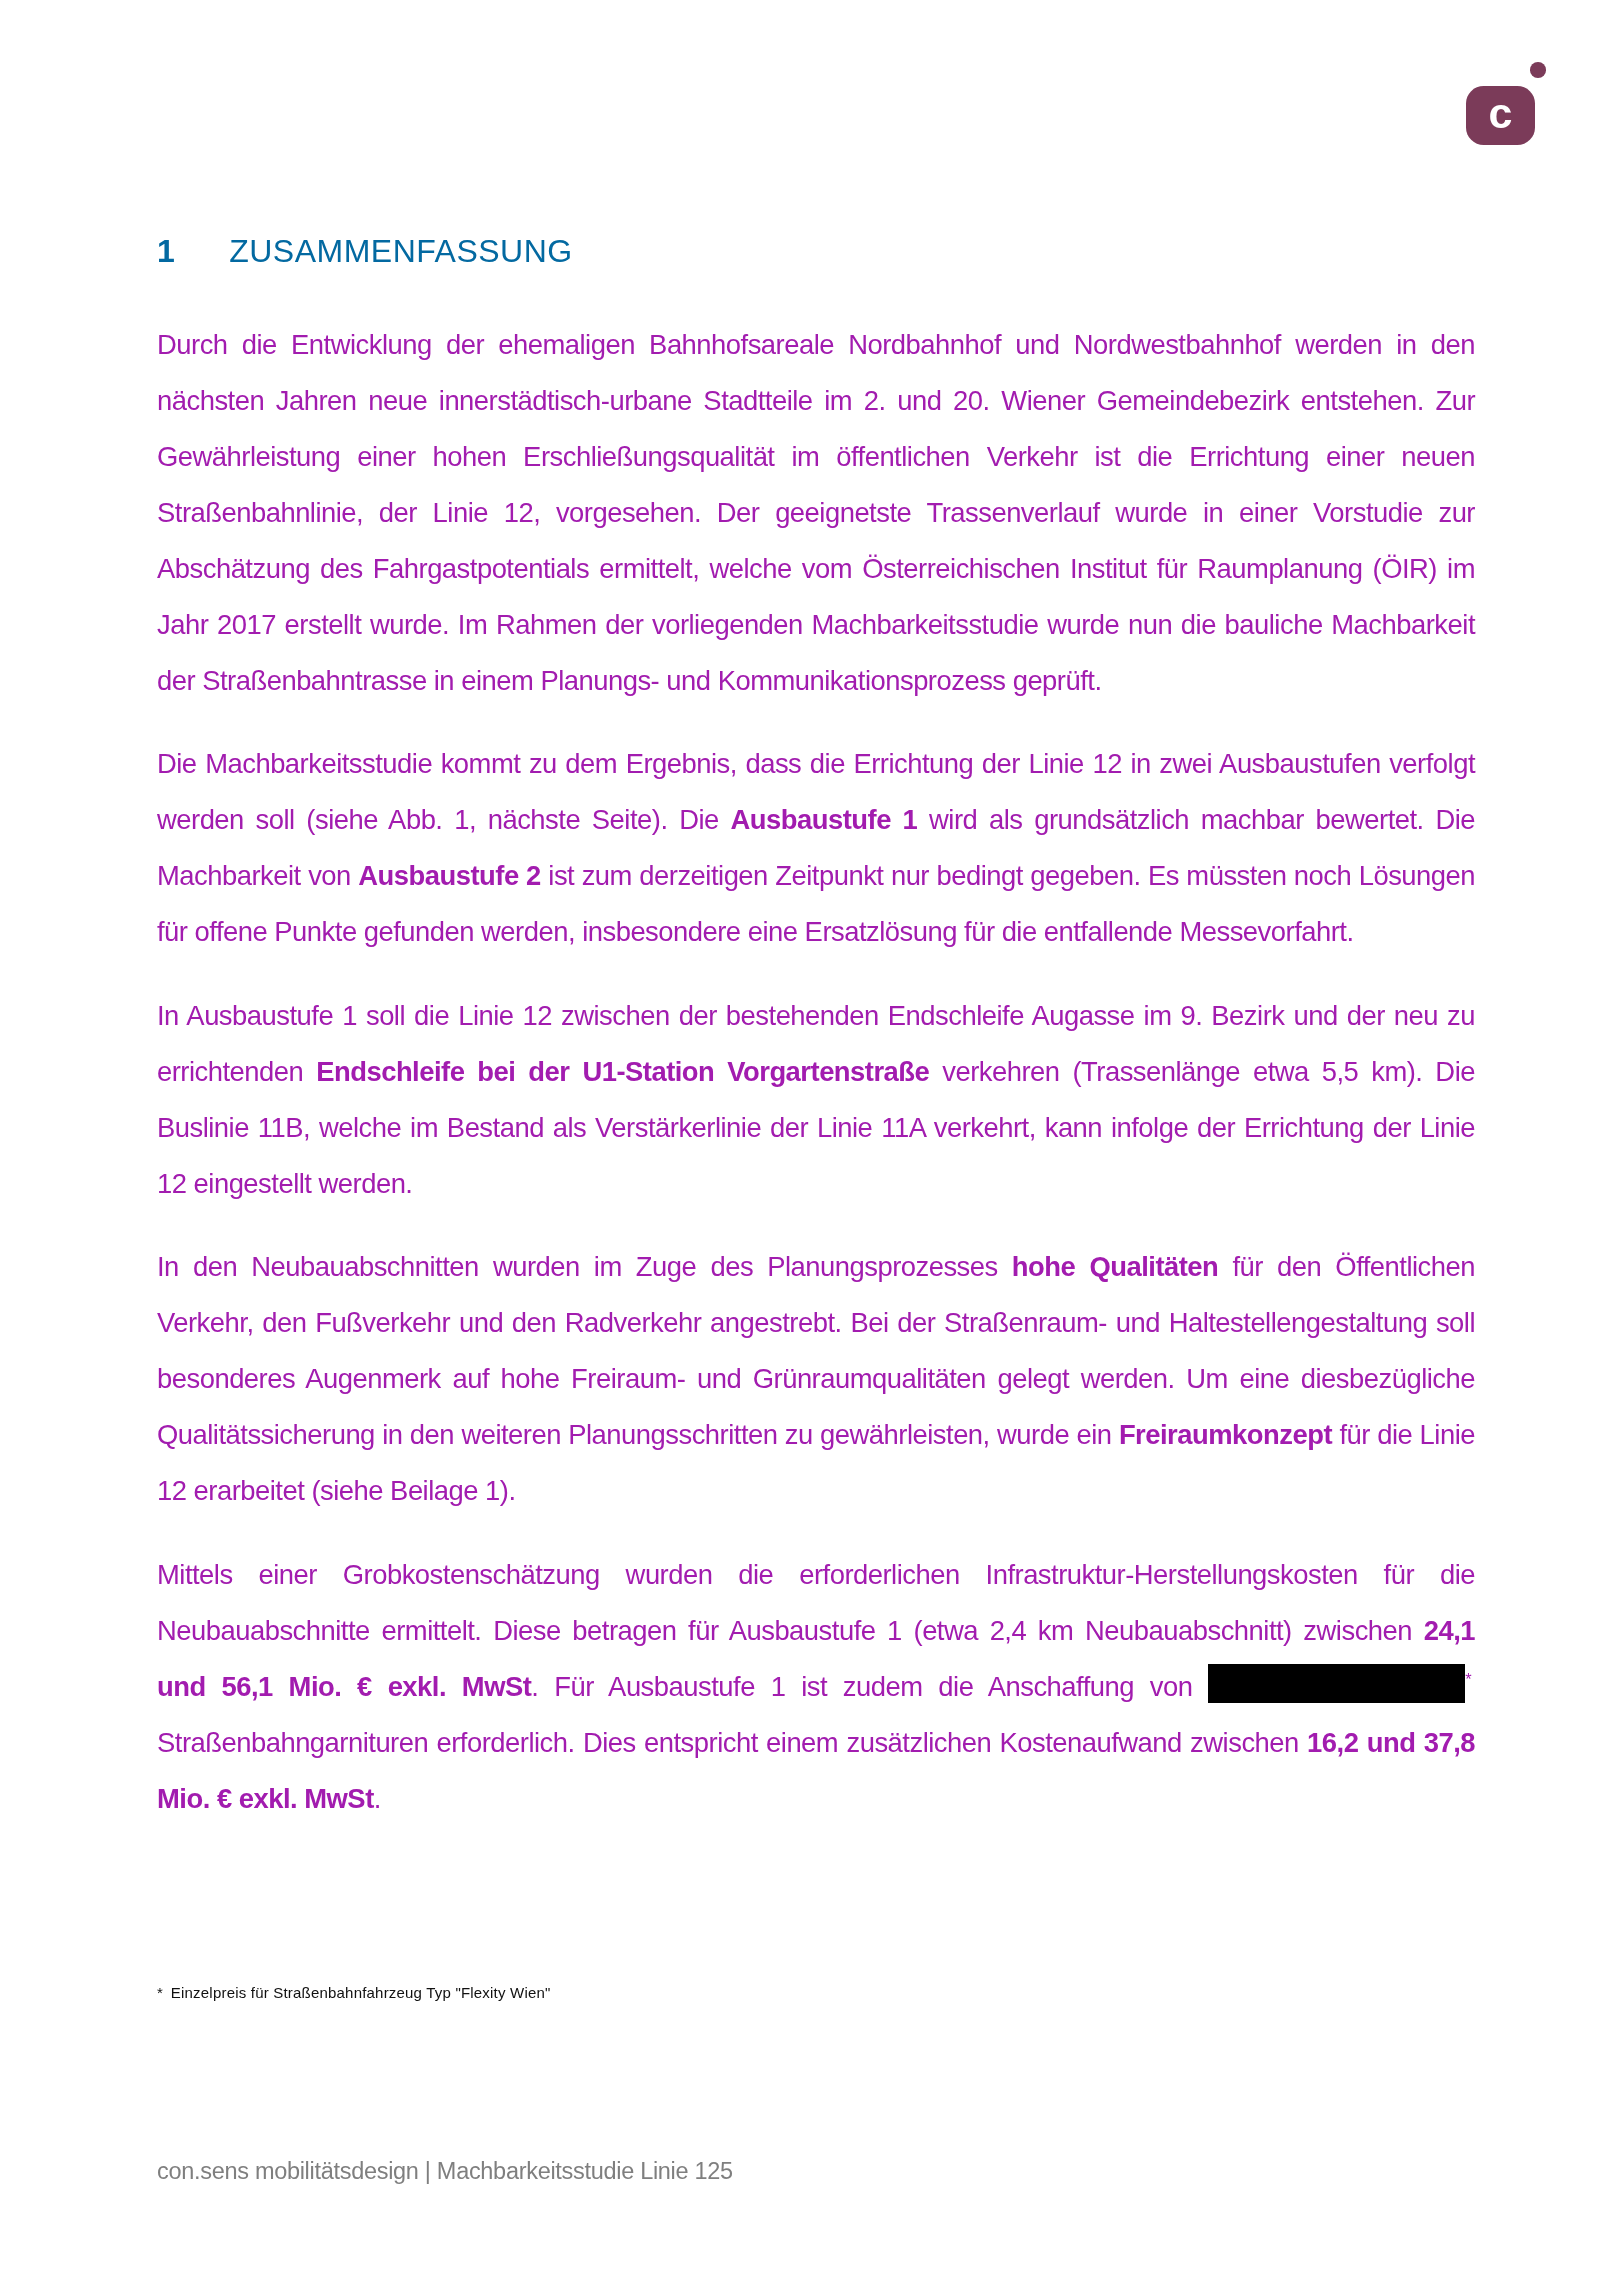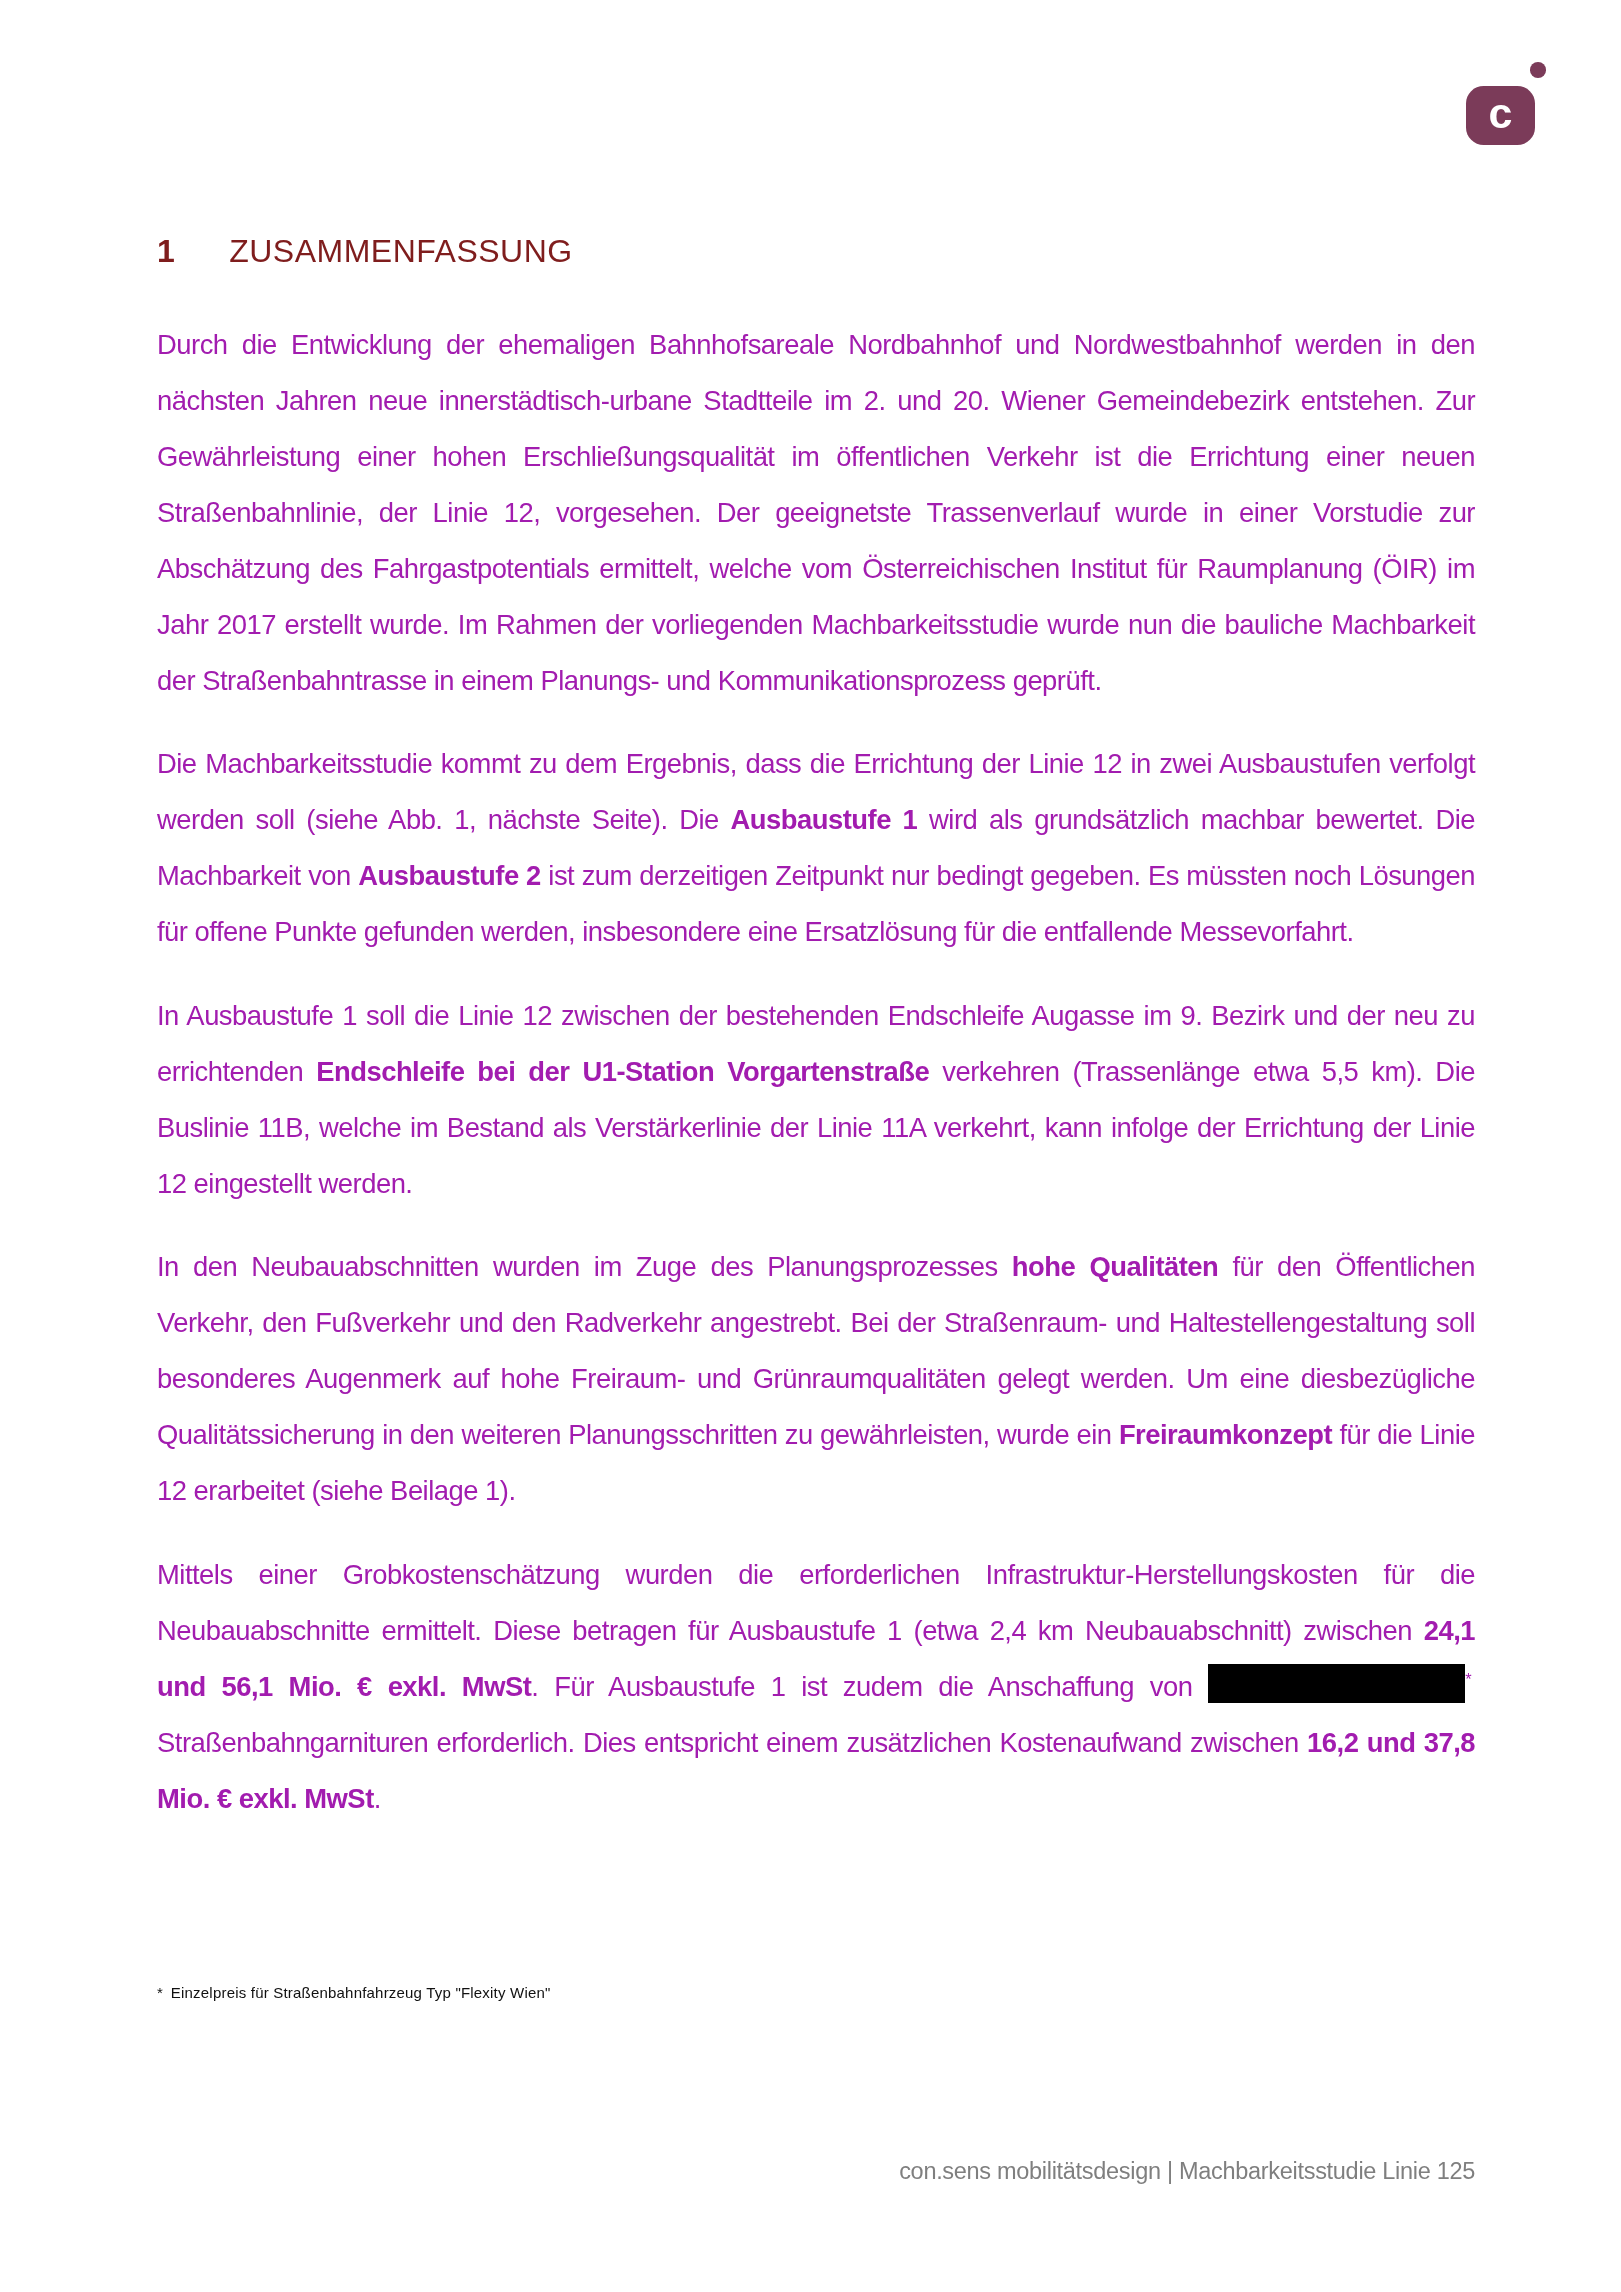--- a/index.html
+++ b/index.html
@@ -27,21 +27,21 @@
   .logo-dot {
     position: absolute; right: 2px; top: 0; width: 15.7px; height: 15.7px;
     border-radius: 50%; background: #7b3b59;
   }
 
   
   .content { position: absolute; left: 157px; right: 146px; top: 233px; }
 
   h1.heading {
     margin: 0 0 47px 0;
-    color: #7f1d1d;
+    color: #0369a1;
     font-size: 32px;
     font-weight: 400;
     line-height: 37px;
     letter-spacing: 0.5px;
   }
   .h-num { font-weight: 700; margin-right: 45px; letter-spacing: 0; }
 
   .para {
     margin: 0 0 27.4px 0;
     font-size: 27.4px;
@@ -60,21 +60,21 @@
   sup.fn-ref { font-size: 60%; line-height: 0; vertical-align: super; margin-right: 3.9px; }
 
   .footnote {
     position: absolute; left: 157px; top: 1984px;
     font-size: 15px; color: #111111; letter-spacing: 0.2px;
   }
   .footnote .fn-marker { margin-right: 7.8px; }
 
   .footer {
     position: absolute; left: 157px; right: 146px; top: 2158px;
-    display: flex; justify-content: flex-end;
+    display: flex; justify-content: flex-start;
     font-size: 23.5px; color: #7f7f7f; letter-spacing: -0.3px;
   }
 </style>
 </head>
 <body>
 
 <div class="page">
 
   <div class="logo">
     <span class="logo-dot"></span>

